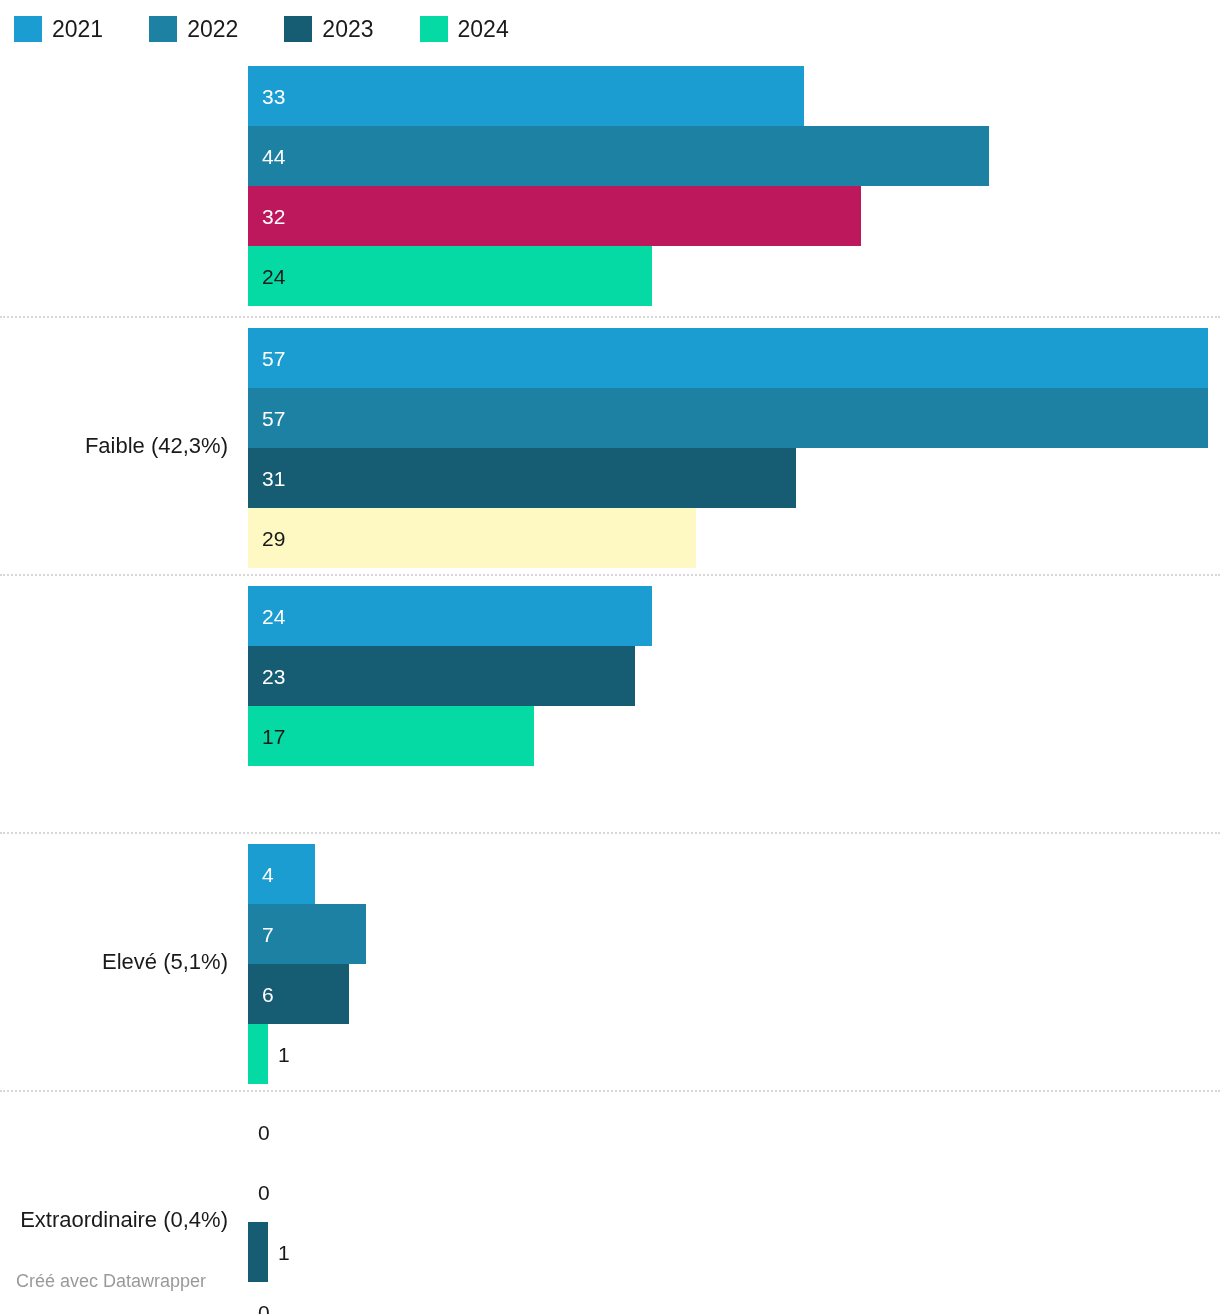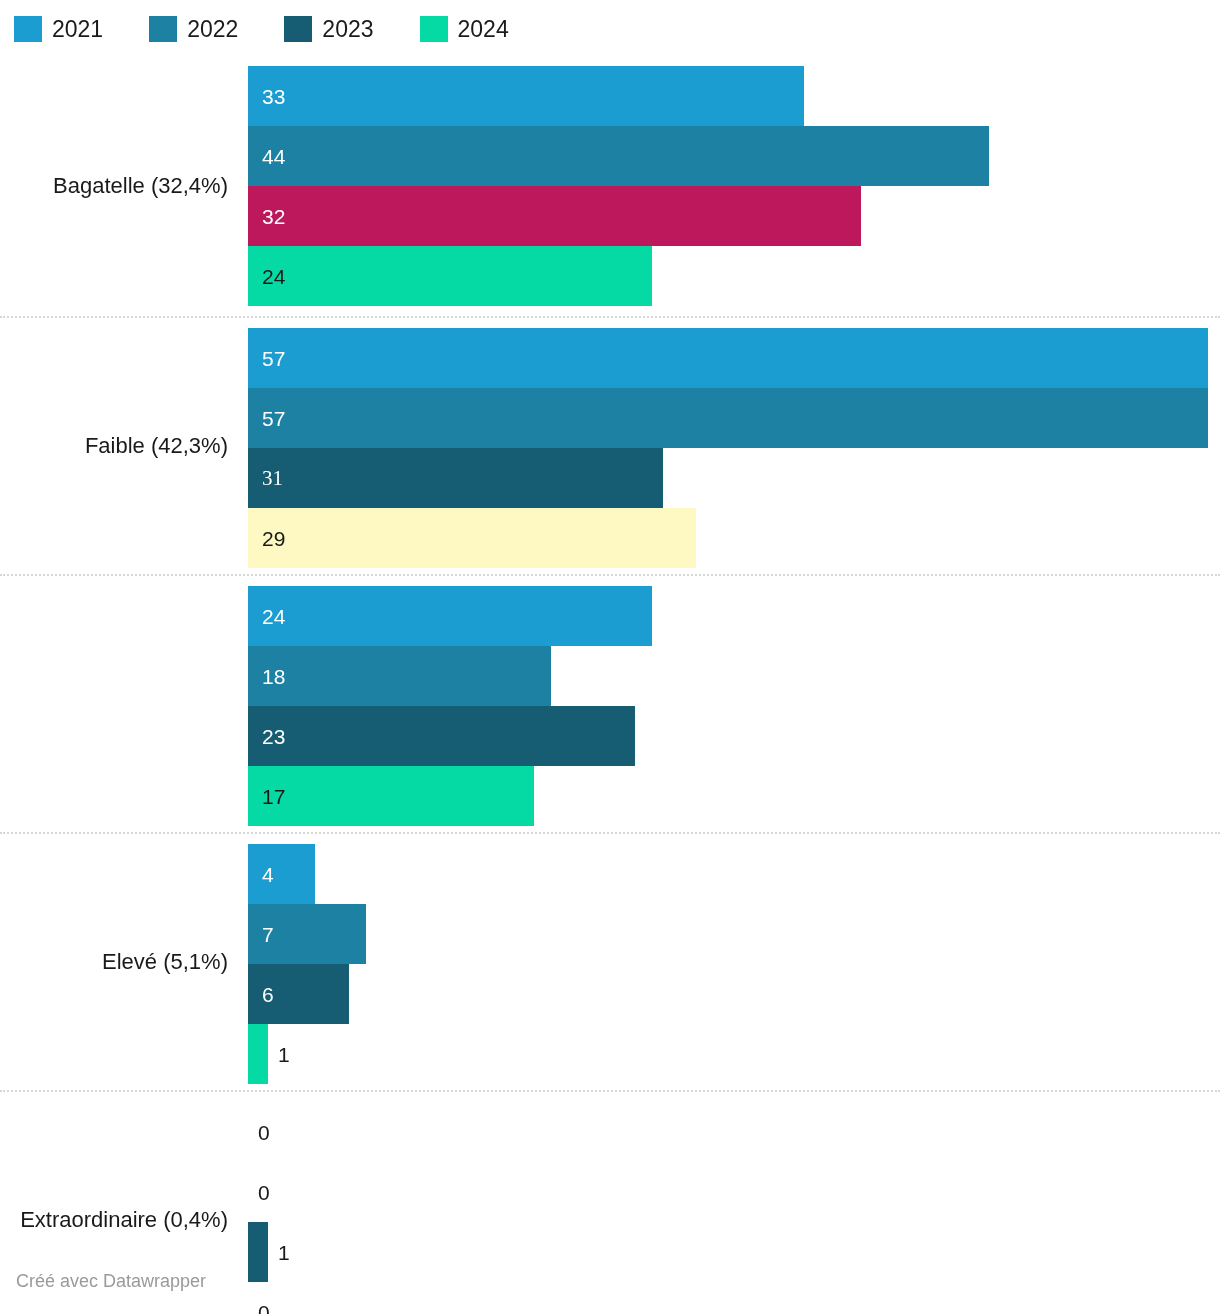--- a/index.html
+++ b/index.html
@@ -132,21 +132,20 @@
       <span class="legend-label">2023</span>
     </div>
     <div class="legend-item">
       <span class="legend-swatch" style="background: rgb(5, 218, 164);"></span>
       <span class="legend-label">2024</span>
     </div>
   </div>
 
 <div id="chart">
     <div class="group" style="height: 260px;">
-      <div class="group-label">Bagatelle (32,4%)</div>
       <div class="bars">
         <div class="bar-row">
           <div class="bar" style="width: 556px; background: rgb(27, 157, 209);">
             <span class="bar-value inside-light">33</span>
           </div>
         </div>
         <div class="bar-row">
           <div class="bar" style="width: 741px; background: rgb(29, 129, 164);">
             <span class="bar-value inside-light">44</span>
           </div>
@@ -170,44 +169,39 @@
           <div class="bar" style="width: 960px; background: rgb(27, 157, 209);">
             <span class="bar-value inside-light">57</span>
           </div>
         </div>
         <div class="bar-row">
           <div class="bar" style="width: 960px; background: rgb(29, 129, 164);">
             <span class="bar-value inside-light">57</span>
           </div>
         </div>
         <div class="bar-row">
-          <div class="bar" style="width: 415px; background: rgb(22, 92, 114); font-family: Liberation Serif, serif;">
+          <div class="bar" style="width: 548px; background: rgb(22, 92, 114);">
             <span class="bar-value inside-light">31</span>
           </div>
         </div>
         <div class="bar-row">
           <div class="bar" style="width: 448px; background: #fef9c3;">
             <span class="bar-value inside-dark">29</span>
           </div>
         </div>
       </div>
     </div>
     <div class="group" style="height: 258px;">
       <div class="bars">
         <div class="bar-row">
           <div class="bar" style="width: 404px; background: rgb(27, 157, 209);">
             <span class="bar-value inside-light">24</span>
           </div>
         </div>
         <div class="bar-row">
-          <div class="bar" style="width: 303px; background: rgb(29, 129, 164);">
-            <span class="bar-value inside-light">18</span>
-          </div>
-        </div>
-        <div class="bar-row">
           <div class="bar" style="width: 387px; background: rgb(22, 92, 114);">
             <span class="bar-value inside-light">23</span>
           </div>
         </div>
         <div class="bar-row">
           <div class="bar" style="width: 286px; background: rgb(5, 218, 164);">
             <span class="bar-value inside-dark">17</span>
           </div>
         </div>
       </div>

